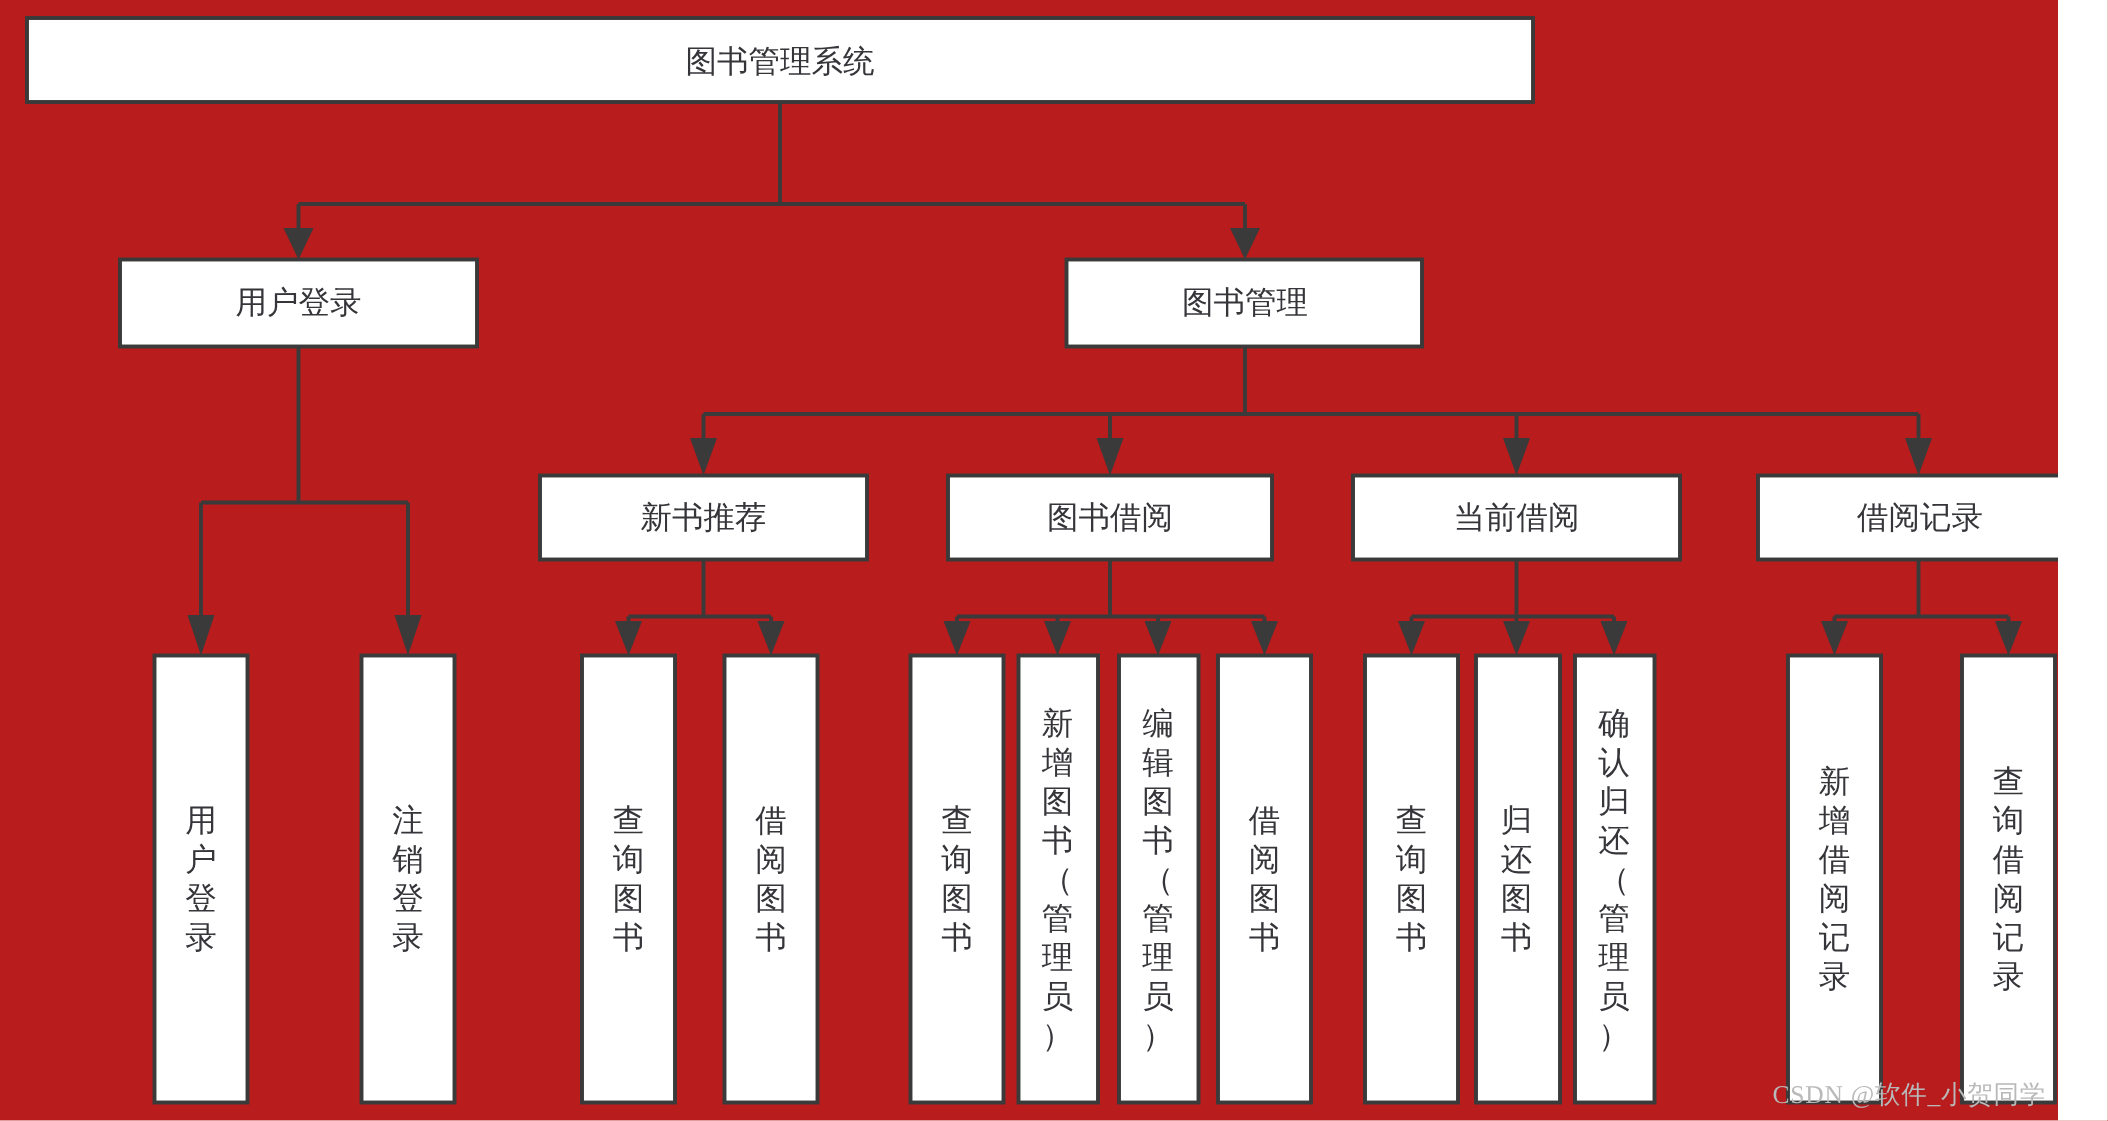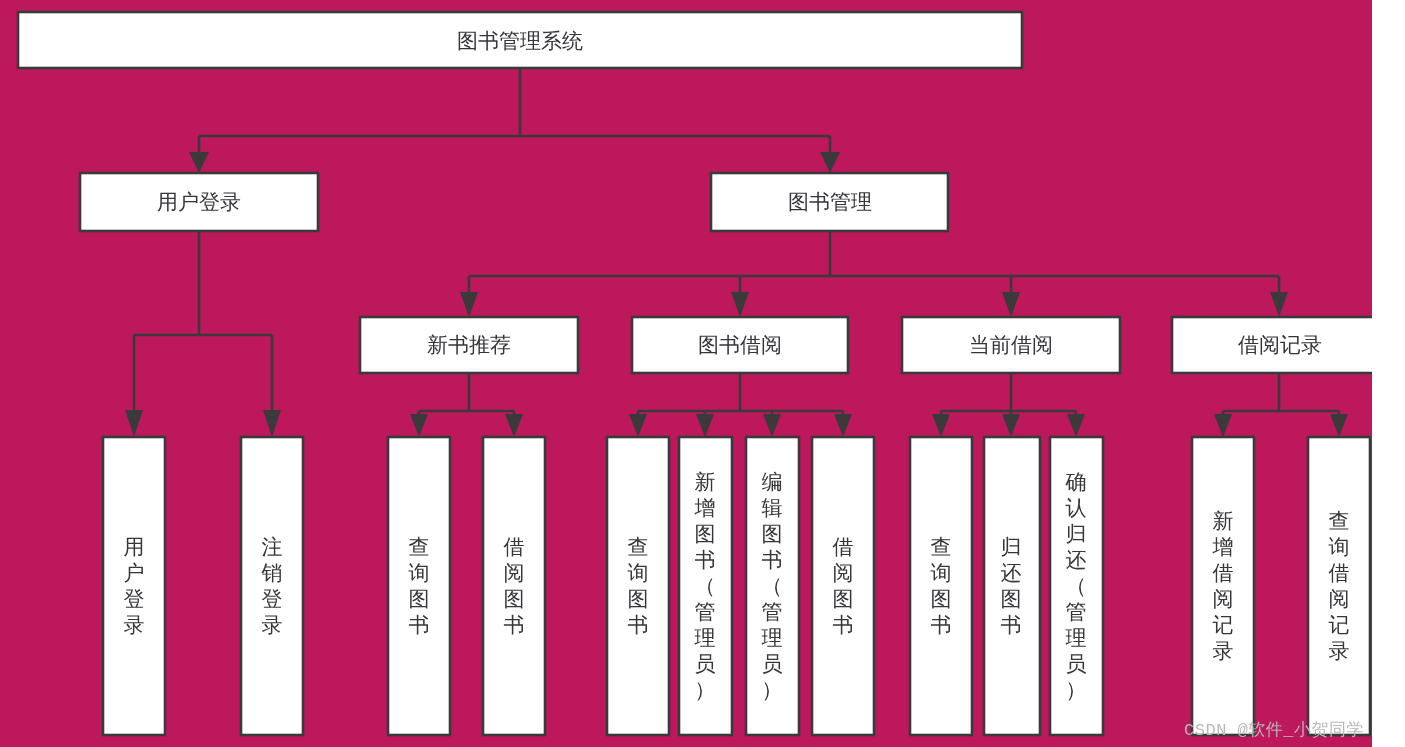--- a/index.html
+++ b/index.html
@@ -7,21 +7,21 @@
     padding: 0;
     background: #ffffff;
   }
   body {
     font-family: "DejaVu Sans", "Liberation Sans", sans-serif;
   }
   #diagram-root {
     position: relative;
     width: 1372px;
     height: 747px;
-    background: #be185d;
+    background: #b91c1c;
     overflow: hidden;
   }
   svg.layer {
     position: absolute;
     left: 0;
     top: 0;
     width: 1405px;
     height: 747px;
   }
   .node-box {
@@ -49,21 +49,21 @@
   .leaf-label {
     font-family: "DejaVu Sans", "Liberation Sans", sans-serif;
     fill: #35353a;
     font-size: 21px;
     text-anchor: middle;
   }
   .watermark-text {
     position: absolute;
     right: 8px;
     bottom: 6px;
-    font-family: Liberation Mono, monospace;
+    font-family: Liberation Serif, serif;
     font-size: 17px;
     color: #b9b9b9;
     white-space: nowrap;
     letter-spacing: 0.5px;
   }
 </style>
 </head>
 <body>
 
 <div id="diagram-root">

